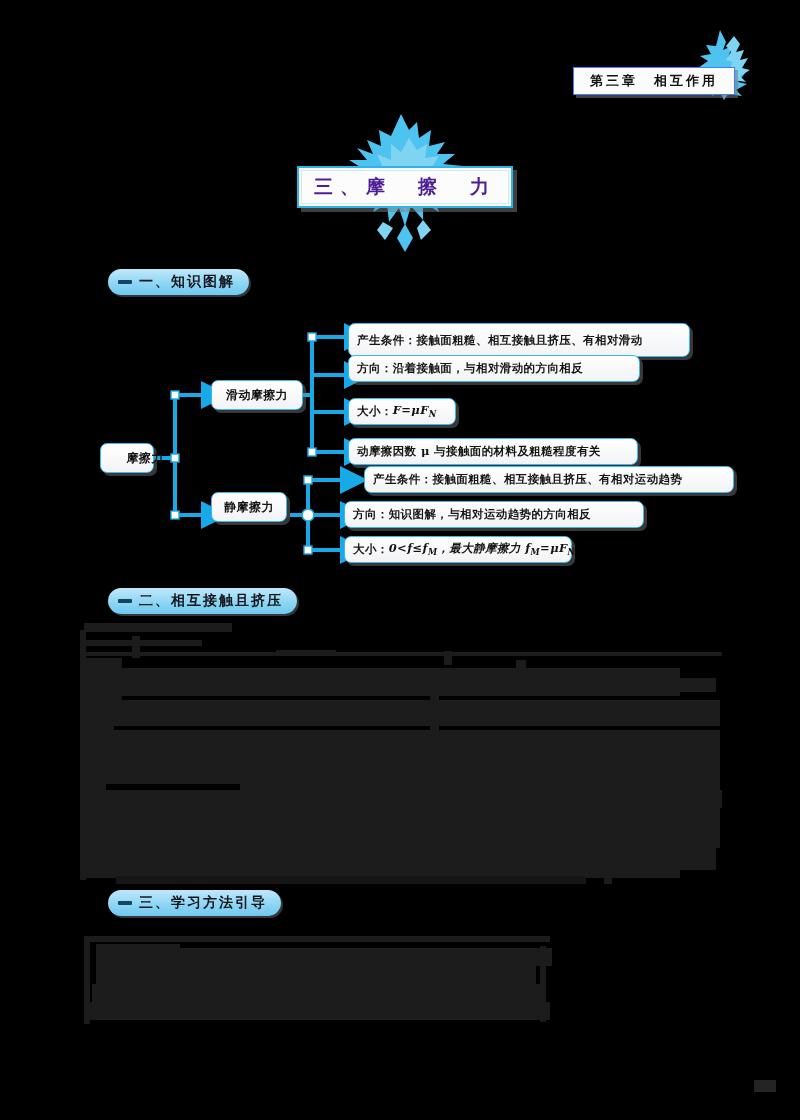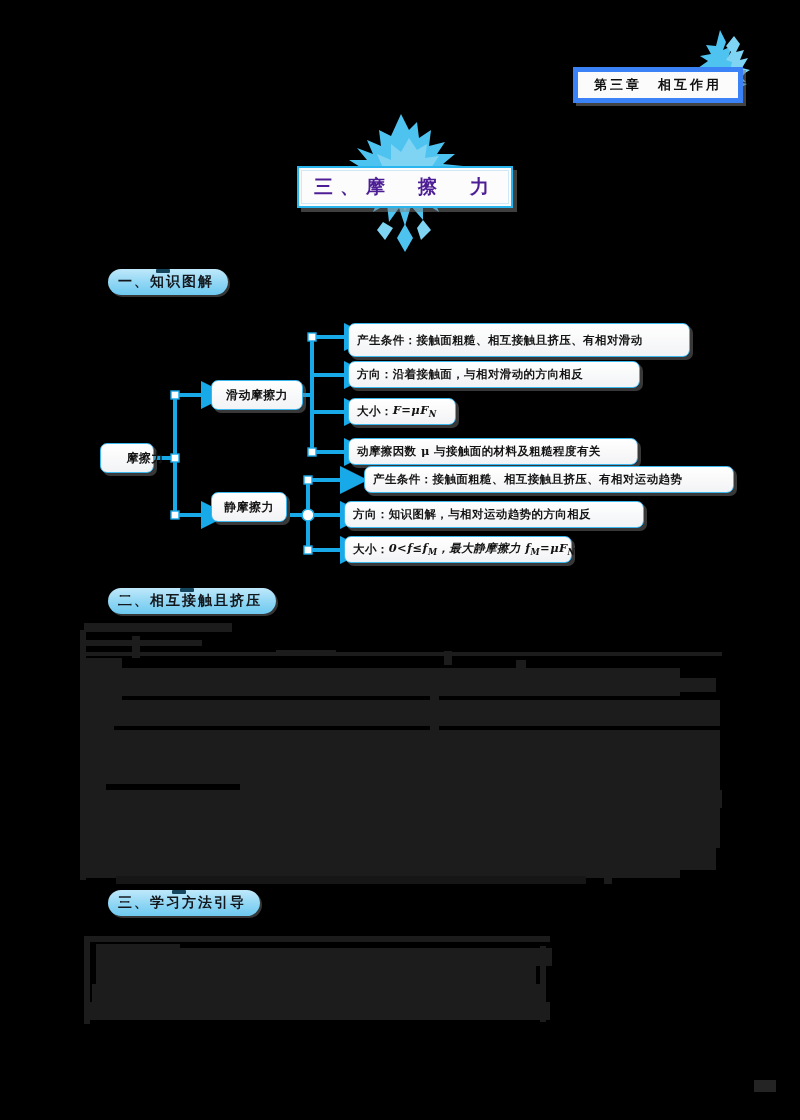--- a/index.html
+++ b/index.html
@@ -13,21 +13,21 @@
   .page{
     position:absolute;inset:0;
     background:#000;
   }
 
   
   .run-head{
     position:absolute;left:573px;top:67px;
     width:160px;height:26px;
     background:#fbfbfb;
-    border:5px solid #3b82f6;
+    border:1px solid #3b82f6;
     box-shadow:3px 3px 0 rgba(120,120,120,.55);
     display:flex;align-items:center;justify-content:center;
     letter-spacing:3px;
     font-size:13px;color:#111;
     font-family:"DejaVu Serif","Liberation Serif",serif;
     font-weight:bold;
     z-index:6;
   }
   .head-splash{
     position:absolute;left:690px;top:28px;width:70px;height:72px;z-index:5;
@@ -57,21 +57,20 @@
 
   
   .sec-head{
     position:absolute;height:26px;
     display:flex;align-items:center;
     border-radius:13px;
     background:linear-gradient(180deg,#bfe8fa 0%,#8fd6f4 55%,#6ec9f0 100%);
     box-shadow:2px 2px 0 rgba(120,120,120,.45);
     padding:0 14px 0 10px;
     z-index:4;
-    flex-direction:column;
   }
   .sec-head .bar{
     width:14px;height:4px;background:#16455e;border-radius:1px;margin-right:7px;
     flex:0 0 auto;
   }
   .sec-head span.txt{
     font-family:"DejaVu Serif","Liberation Serif",serif;
     font-weight:bold;font-size:14px;letter-spacing:2px;color:#13161a;
     white-space:nowrap;
   }
@@ -193,21 +192,21 @@
       </g>
       <circle cx="308" cy="215" r="6" fill="#FFFFFF" stroke="#17A9E8" stroke-width="1.6"></circle>
     </svg>
 
     <div class="node lvl1" style="left:100px;top:143px;width:52px;height:30px;">摩擦力</div>
 
     <div class="node lvl2" style="left:211px;top:80px;width:92px;height:30px;">滑动摩擦力</div>
     <div class="node lvl2" style="left:211px;top:192px;width:76px;height:30px;">静摩擦力</div>
 
     <div class="node" style="left:348px;top:23px;width:342px;height:34px;">产生条件：接触面粗糙、相互接触且挤压、有相对滑动</div>
-    <div class="node" style="left:348px;top:61px;width:292px;height:27px;">方向：沿着接触面，与相对滑动的方向相反</div>
+    <div class="node" style="left:348px;top:55px;width:292px;height:27px;">方向：沿着接触面，与相对滑动的方向相反</div>
     <div class="node" style="left:348px;top:98px;width:108px;height:27px;">
       <span>大小：</span>
         <span class="fml">F=μ<i>F</i><sub>N</sub></span>
     </div>
     <div class="node" style="left:348px;top:138px;width:290px;height:27px;">动摩擦因数 μ 与接触面的材料及粗糙程度有关</div>
 
     <div class="node" style="left:364px;top:166px;width:370px;height:27px;">产生条件：接触面粗糙、相互接触且挤压、有相对运动趋势</div>
     <div class="node" style="left:344px;top:201px;width:300px;height:27px;">方向：知识图解，与相对运动趋势的方向相反</div>
     <div class="node" style="left:344px;top:236px;width:228px;height:27px;">
       <span>大小：</span>

